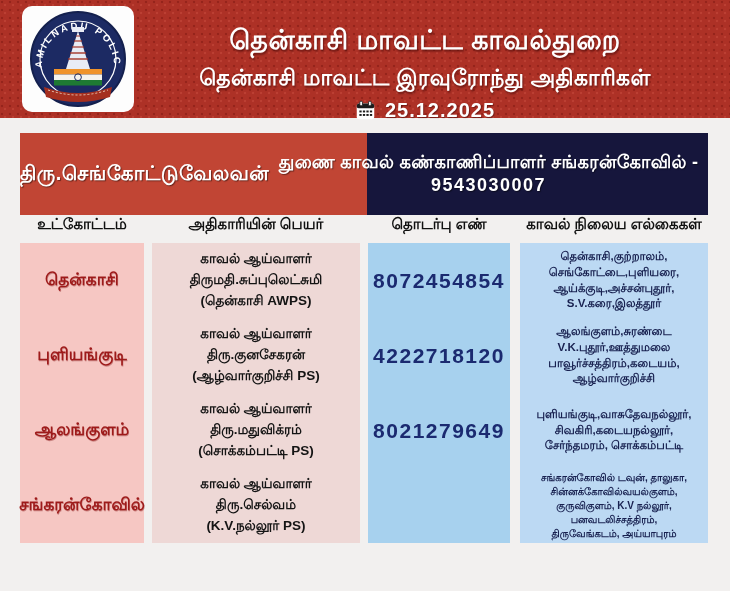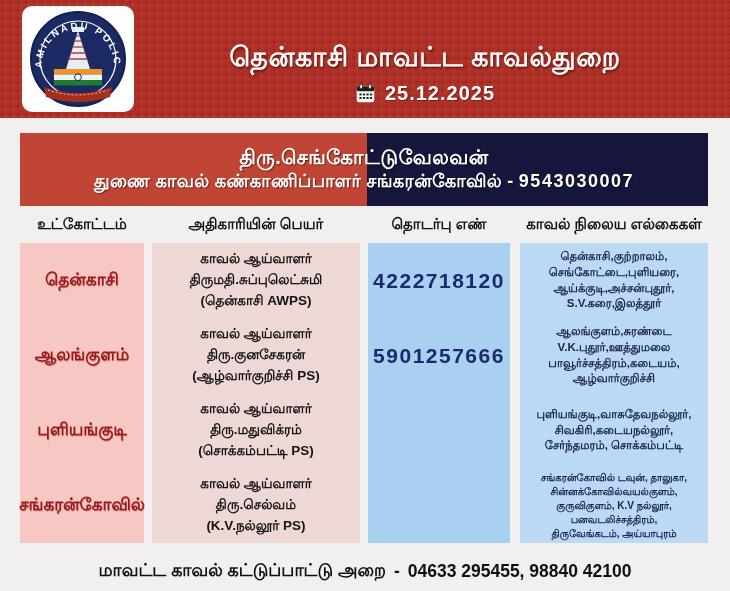--- a/index.html
+++ b/index.html
@@ -55,24 +55,24 @@
   .date-row {
     display: flex; align-items: center; gap: 9px;
     font-size: 20px; font-weight: bold; letter-spacing: 1px;
     text-shadow: 1px 1px 1px rgba(60,5,5,.5);
   }
 
   
   .banner {
     position: absolute;
     left: 20px; top: 133px;
-    width: 688px; height: 73px;
+    width: 688px; height: 82px;
     background: linear-gradient(to right, #c14534 0%, #c14534 50.5%, #16163c 50.5%, #16163c 100%);
     color: #fff;
-    display: flex; flex-direction: column;
+    display: flex; 
     align-items: center; justify-content: center;
     text-align: center;
   }
   .banner-line1 { font-size: 20px; font-weight: bold; letter-spacing: .4px; text-shadow: 1px 1px 1px rgba(0,0,0,.45); }
   .banner-line2 { font-size: 18px; font-weight: bold; letter-spacing: .3px; text-shadow: 1px 1px 1px rgba(0,0,0,.45); }
   .banner-phone { font-size: 18px; letter-spacing: 1.5px; }
 
   
   .col-headers {
     position: absolute;
@@ -170,20 +170,21 @@
         <rect x="26" y="71" width="48" height="5.5" fill="#1e7a33"></rect>
         <circle cx="50" cy="68.2" r="3.4" fill="none" stroke="#1c2a63" stroke-width="1"></circle>
 
         <path d="M 16 78 Q 50 90 84 78 L 82 88 Q 50 98 18 88 Z" fill="#a52f1f"></path>
         <path d="M 20 81 Q 50 91 80 81" fill="none" stroke="#e8c9b6" stroke-width="1" stroke-dasharray="2 2"></path>
       </svg>
     </div>
 
     <div class="titles">
       <div class="title-1">தென்காசி மாவட்ட காவல்துறை</div>
+      <div class="title-2">தென்காசி மாவட்ட இரவுரோந்து அதிகாரிகள்</div>
       <div class="date-row">
         <svg width="21" height="21" viewBox="0 0 24 24">
           <rect x="2" y="4" width="20" height="18" rx="2.5" fill="#ffffff"></rect>
           <rect x="2" y="4" width="20" height="5.5" rx="2.5" fill="#1c1c1c"></rect>
           <rect x="5.5" y="1.5" width="3" height="5" rx="1" fill="#ffffff" stroke="#1c1c1c" stroke-width="1"></rect>
           <rect x="15.5" y="1.5" width="3" height="5" rx="1" fill="#ffffff" stroke="#1c1c1c" stroke-width="1"></rect>
           <g fill="#1c1c1c">
             <rect x="5" y="12" width="2.6" height="2.2"></rect>
               <rect x="9" y="12" width="2.6" height="2.2"></rect>
               <rect x="13" y="12" width="2.6" height="2.2"></rect>
@@ -212,43 +213,44 @@
     <div class="hw1">உட்கோட்டம்</div>
     <div class="hw2">அதிகாரியின் பெயர்</div>
     <div class="hw3">தொடர்பு எண்</div>
     <div class="hw4">காவல் நிலைய எல்கைகள்</div>
   </div>
 
   <div class="table">
 
     <div class="col col-sub">
       <div class="cell sub-cell">தென்காசி</div>
+      <div class="cell sub-cell">புளியங்குடி</div>
       <div class="cell sub-cell">ஆலங்குளம்</div>
-      <div class="cell sub-cell">புளியங்குடி</div>
       <div class="cell sub-cell">சங்கரன்கோவில்</div>
     </div>
 
     <div class="col col-off">
       <div class="cell off-cell">காவல் ஆய்வாளர்
 திருமதி.சுப்புலெட்சுமி
 (தென்காசி AWPS)</div>
       <div class="cell off-cell">காவல் ஆய்வாளர்
 திரு.குனசேகரன்
 (ஆழ்வார்குறிச்சி PS)</div>
       <div class="cell off-cell">காவல் ஆய்வாளர்
 திரு.மதுவிக்ரம்
 (சொக்கம்பட்டி PS)</div>
       <div class="cell off-cell">காவல் ஆய்வாளர்
 திரு.செல்வம்
 (K.V.நல்லூர் PS)</div>
     </div>
 
     <div class="col col-phone">
+      <div class="cell phone-cell">8072454854</div>
       <div class="cell phone-cell">4222718120</div>
-      <div class="cell phone-cell">5901257666</div>
+      <div class="cell phone-cell">8021279649</div>
     </div>
 
     <div class="col col-limits">
       <div class="cell limits-cell">தென்காசி,குற்றாலம்,
 செங்கோட்டை,புளியரை,
 ஆய்க்குடி,அச்சன்புதூர்,
 S.V.கரை,இலத்தூர்</div>
       <div class="cell limits-cell">ஆலங்குளம்,சுரண்டை
 V.K.புதூர்,ஊத்துமலை
 பாவூர்ச்சத்திரம்,கடையம்,
@@ -258,19 +260,14 @@
 சேர்ந்தமரம், சொக்கம்பட்டி</div>
       <div class="cell limits-cell limits-small">சங்கரன்கோவில் டவுன், தாலுகா,
 சின்னக்கோவில்வயல்குளம்,
 குருவிகுளம், K.V நல்லூர்,
 பனவடலிச்சத்திரம்,
 திருவேங்கடம், அய்யாபுரம்</div>
     </div>
 
   </div>
 
-  <div class="footer">
-    <span>மாவட்ட காவல் கட்டுப்பாட்டு அறை</span>
-    <span>-</span>
-    <span>04633 295455, 98840 42100</span>
-  </div>
 
 </div>
 
 </body></html>

